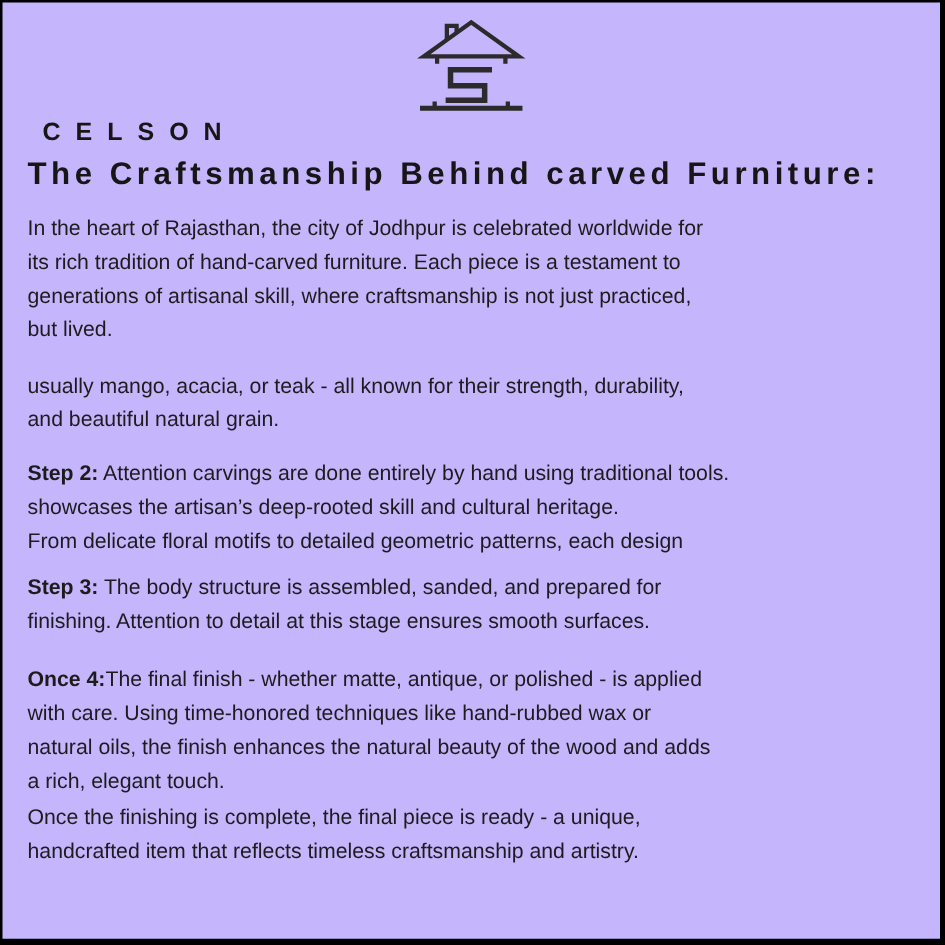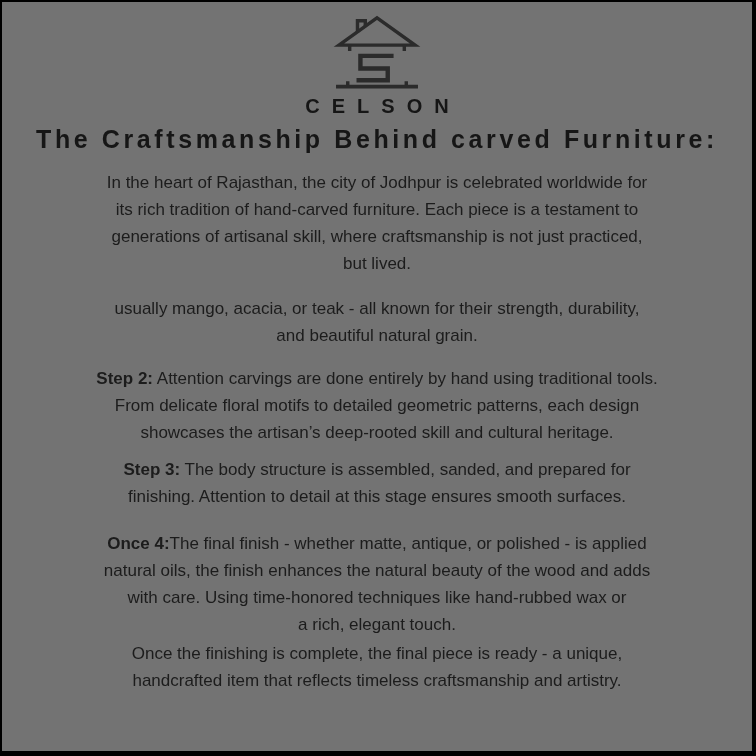--- a/index.html
+++ b/index.html
@@ -1,27 +1,27 @@
 <!DOCTYPE html>
 <html><head>
 <meta charset="utf-8">
 <style>
   html, body { margin: 0; padding: 0; background: #ffffff; }
   .page {
     width: 756px;
     height: 756px;
     box-sizing: border-box;
-    background: #737373;
+    background: #c4b5fd;
     border-style: solid;
     border-color: #000000;
     border-width: 2px 4px 5px 2px;
     padding: 8px 20px 0;
     font-family: "Liberation Sans", sans-serif;
     color: #1c1c1c;
-    text-align: center;
+    text-align: left;
     overflow: hidden;
   }
   .logo-wrap { display: flex; justify-content: center; }
   .logo-wrap svg { width: 100px; height: 80px; display: block; }
   .brand {
     font-size: 20px;
     font-weight: 700;
     letter-spacing: 0.6em;
     margin-left: 0.6em; 
     line-height: 24px;
@@ -77,33 +77,33 @@
     <div class="line">but lived.</div>
   </div>
 
   <div class="para mb16">
     <div class="line">usually mango, acacia, or teak - all known for their strength, durability,</div>
     <div class="line">and beautiful natural grain.</div>
   </div>
 
   <div class="para mb10">
     <div class="line"><span class="step-label">Step 2:</span><span> Attention carvings are done entirely by hand using traditional tools.</span></div>
+    <div class="line">showcases the artisan’s deep-rooted skill and cultural heritage.</div>
     <div class="line">From delicate floral motifs to detailed geometric patterns, each design</div>
-    <div class="line">showcases the artisan’s deep-rooted skill and cultural heritage.</div>
   </div>
 
   <div class="para mb20">
     <div class="line"><span class="step-label">Step 3:</span><span> The body structure is assembled, sanded, and prepared for</span></div>
     <div class="line">finishing. Attention to detail at this stage ensures smooth surfaces.</div>
   </div>
 
   <div class="para mb2">
     <div class="line"><span class="step-label">Once 4:</span><span>The final finish - whether matte, antique, or polished - is applied</span></div>
+    <div class="line">with care. Using time-honored techniques like hand-rubbed wax or</div>
     <div class="line">natural oils, the finish enhances the natural beauty of the wood and adds</div>
-    <div class="line">with care. Using time-honored techniques like hand-rubbed wax or</div>
     <div class="line">a rich, elegant touch.</div>
   </div>
 
   <div class="para">
     <div class="line">Once the finishing is complete, the final piece is ready - a unique,</div>
     <div class="line">handcrafted item that reflects timeless craftsmanship and artistry.</div>
   </div>
 
 </div>
 

